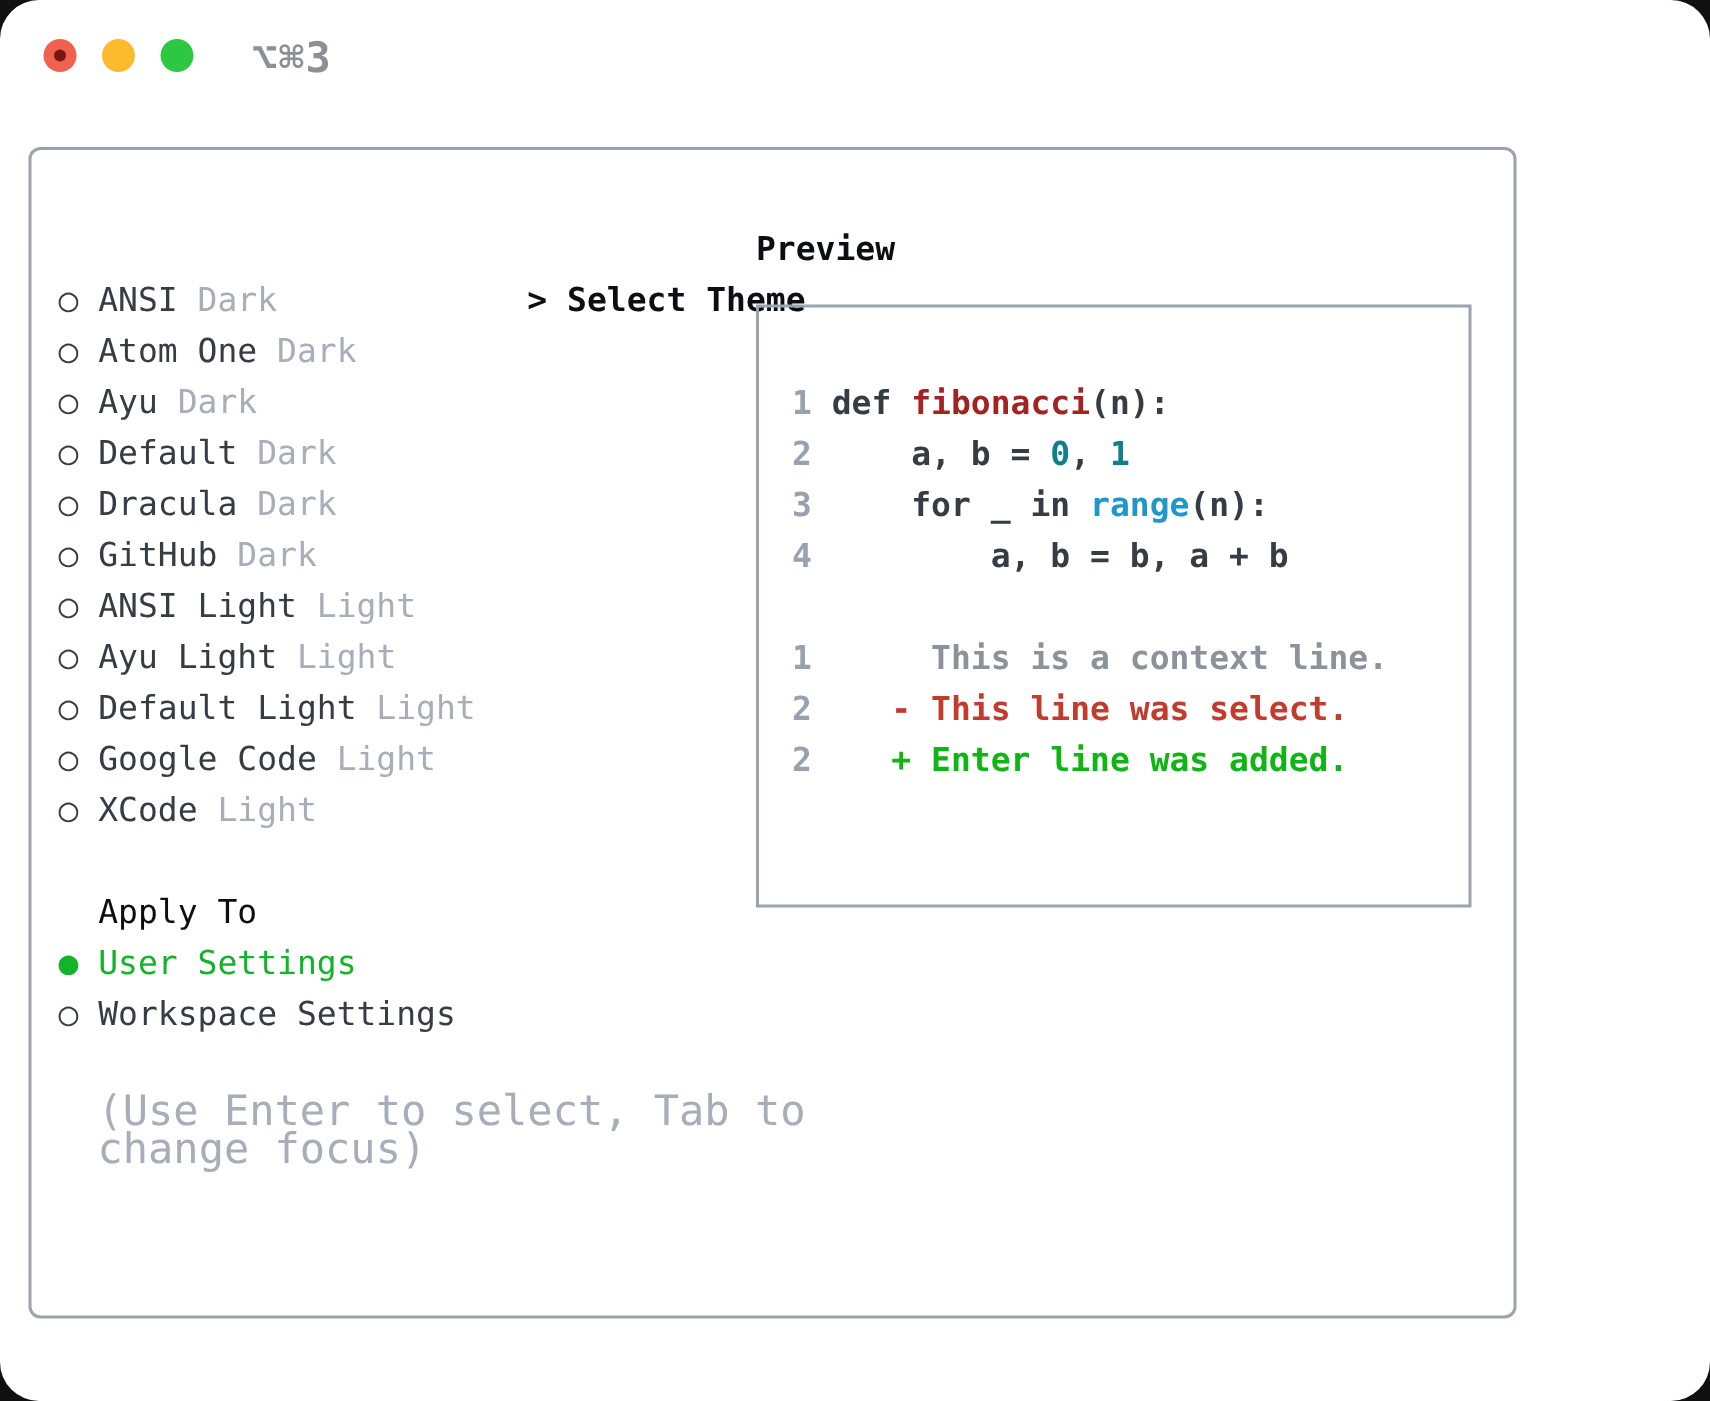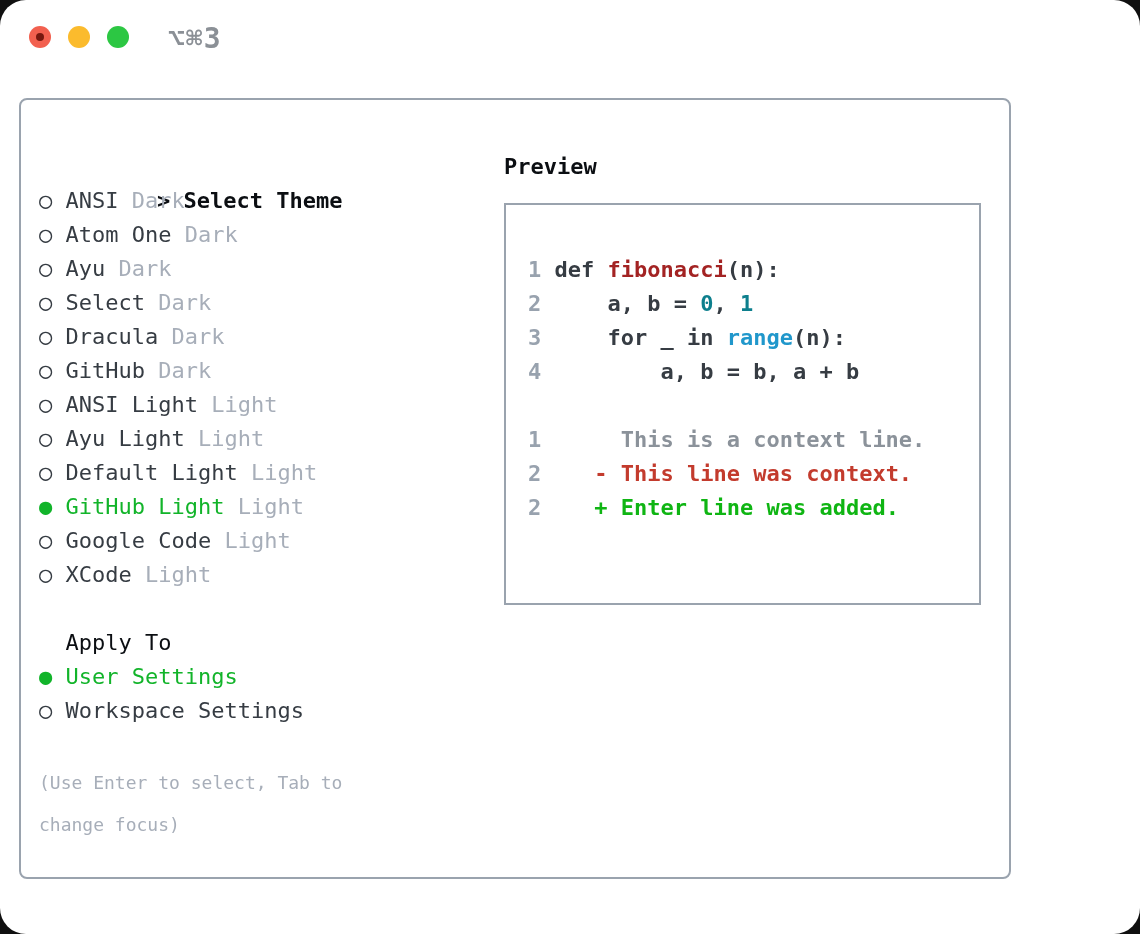--- a/index.html
+++ b/index.html
@@ -45,22 +45,22 @@
   .variant{color:var(--c-muted,#a7aeb9);}
   .hdr{font-weight:bold;color:var(--c-heading,#0b0e12);text-align:right;}
   .hdr .pointer{margin-right:1ch;}
   .theme-row.selected .marker,
   .theme-row.selected .name,
   .apply-row.selected .marker,
   .apply-row.selected .name{color:var(--c-green,#12b42a);}
   .apply-label{margin-left:2ch;color:var(--c-heading,#0b0e12);}
   .spacer{height:34px;}
   .hint{
-    line-height:42px;white-space:pre;
-    color:var(--c-muted,#a7aeb9);font-size:18px;
+    line-height:25px;white-space:pre;
+    color:var(--c-muted,#a7aeb9);font-size:28px;margin-left:26px;
   }
   
   .right{position:absolute;left:483px;top:50px;width:388px;}
   .preview-label{line-height:34px;font-size:22px;font-weight:bold;color:var(--c-heading,#0b0e12);}
   .preview-box{
     margin-top:19px;
     box-sizing:border-box;
     width:477px;height:402px;
     border:2px solid var(--c-border,#9aa3ae);
     padding:48px 0 0 22px;
@@ -94,27 +94,26 @@
 
     <div class="left">
       <div class="row hdr">
         <span class="pointer">&gt;</span><span>Select Theme</span>
       </div>
 
       <div>
           <div class="row theme-row"><span class="marker">○</span><span class="name">ANSI</span><span class="variant">Dark</span></div>
           <div class="row theme-row"><span class="marker">○</span><span class="name">Atom One</span><span class="variant">Dark</span></div>
           <div class="row theme-row"><span class="marker">○</span><span class="name">Ayu</span><span class="variant">Dark</span></div>
-          <div class="row theme-row"><span class="marker">○</span><span class="name">Select</span><span class="variant">Dark</span></div>
+          <div class="row theme-row"><span class="marker">○</span><span class="name">Default</span><span class="variant">Dark</span></div>
           <div class="row theme-row"><span class="marker">○</span><span class="name">Dracula</span><span class="variant">Dark</span></div>
           <div class="row theme-row"><span class="marker">○</span><span class="name">GitHub</span><span class="variant">Dark</span></div>
           <div class="row theme-row"><span class="marker">○</span><span class="name">ANSI Light</span><span class="variant">Light</span></div>
           <div class="row theme-row"><span class="marker">○</span><span class="name">Ayu Light</span><span class="variant">Light</span></div>
           <div class="row theme-row"><span class="marker">○</span><span class="name">Default Light</span><span class="variant">Light</span></div>
-          <div class="row theme-row selected"><span class="marker">●</span><span class="name">GitHub Light</span><span class="variant">Light</span></div>
           <div class="row theme-row"><span class="marker">○</span><span class="name">Google Code</span><span class="variant">Light</span></div>
           <div class="row theme-row"><span class="marker">○</span><span class="name">XCode</span><span class="variant">Light</span></div>
         </div>
 
       <div class="spacer"></div>
 
       <div class="row apply-label">Apply To</div>
 
       <div>
           <div class="row apply-row selected"><span class="marker">●</span><span class="name">User Settings</span></div>
@@ -130,20 +129,20 @@
     <div class="right">
       <div class="preview-label">Preview</div>
       <div class="preview-box">
         <div>
             <div class="pline"><span class="seg-ln">1</span><span class="seg-plain"> def </span><span class="seg-fn">fibonacci</span><span class="seg-plain">(n):</span></div>
             <div class="pline"><span class="seg-ln">2</span><span class="seg-plain">     a, b = </span><span class="seg-num">0</span><span class="seg-plain">, </span><span class="seg-num">1</span></div>
             <div class="pline"><span class="seg-ln">3</span><span class="seg-plain">     for _ in </span><span class="seg-builtin">range</span><span class="seg-plain">(n):</span></div>
             <div class="pline"><span class="seg-ln">4</span><span class="seg-plain">         a, b = b, a + b</span></div>
             <div class="pline"></div>
             <div class="pline"><span class="seg-ln">1</span><span class="seg-ctx">      This is a context line.</span></div>
-            <div class="pline"><span class="seg-ln">2</span><span class="seg-plain">    </span><span class="seg-del">- This line was context.</span></div>
+            <div class="pline"><span class="seg-ln">2</span><span class="seg-plain">    </span><span class="seg-del">- This line was select.</span></div>
             <div class="pline"><span class="seg-ln">2</span><span class="seg-plain">    </span><span class="seg-add">+ Enter line was added.</span></div>
           </div>
       </div>
     </div>
 
   </div>
 </div>
 
 </body></html>

